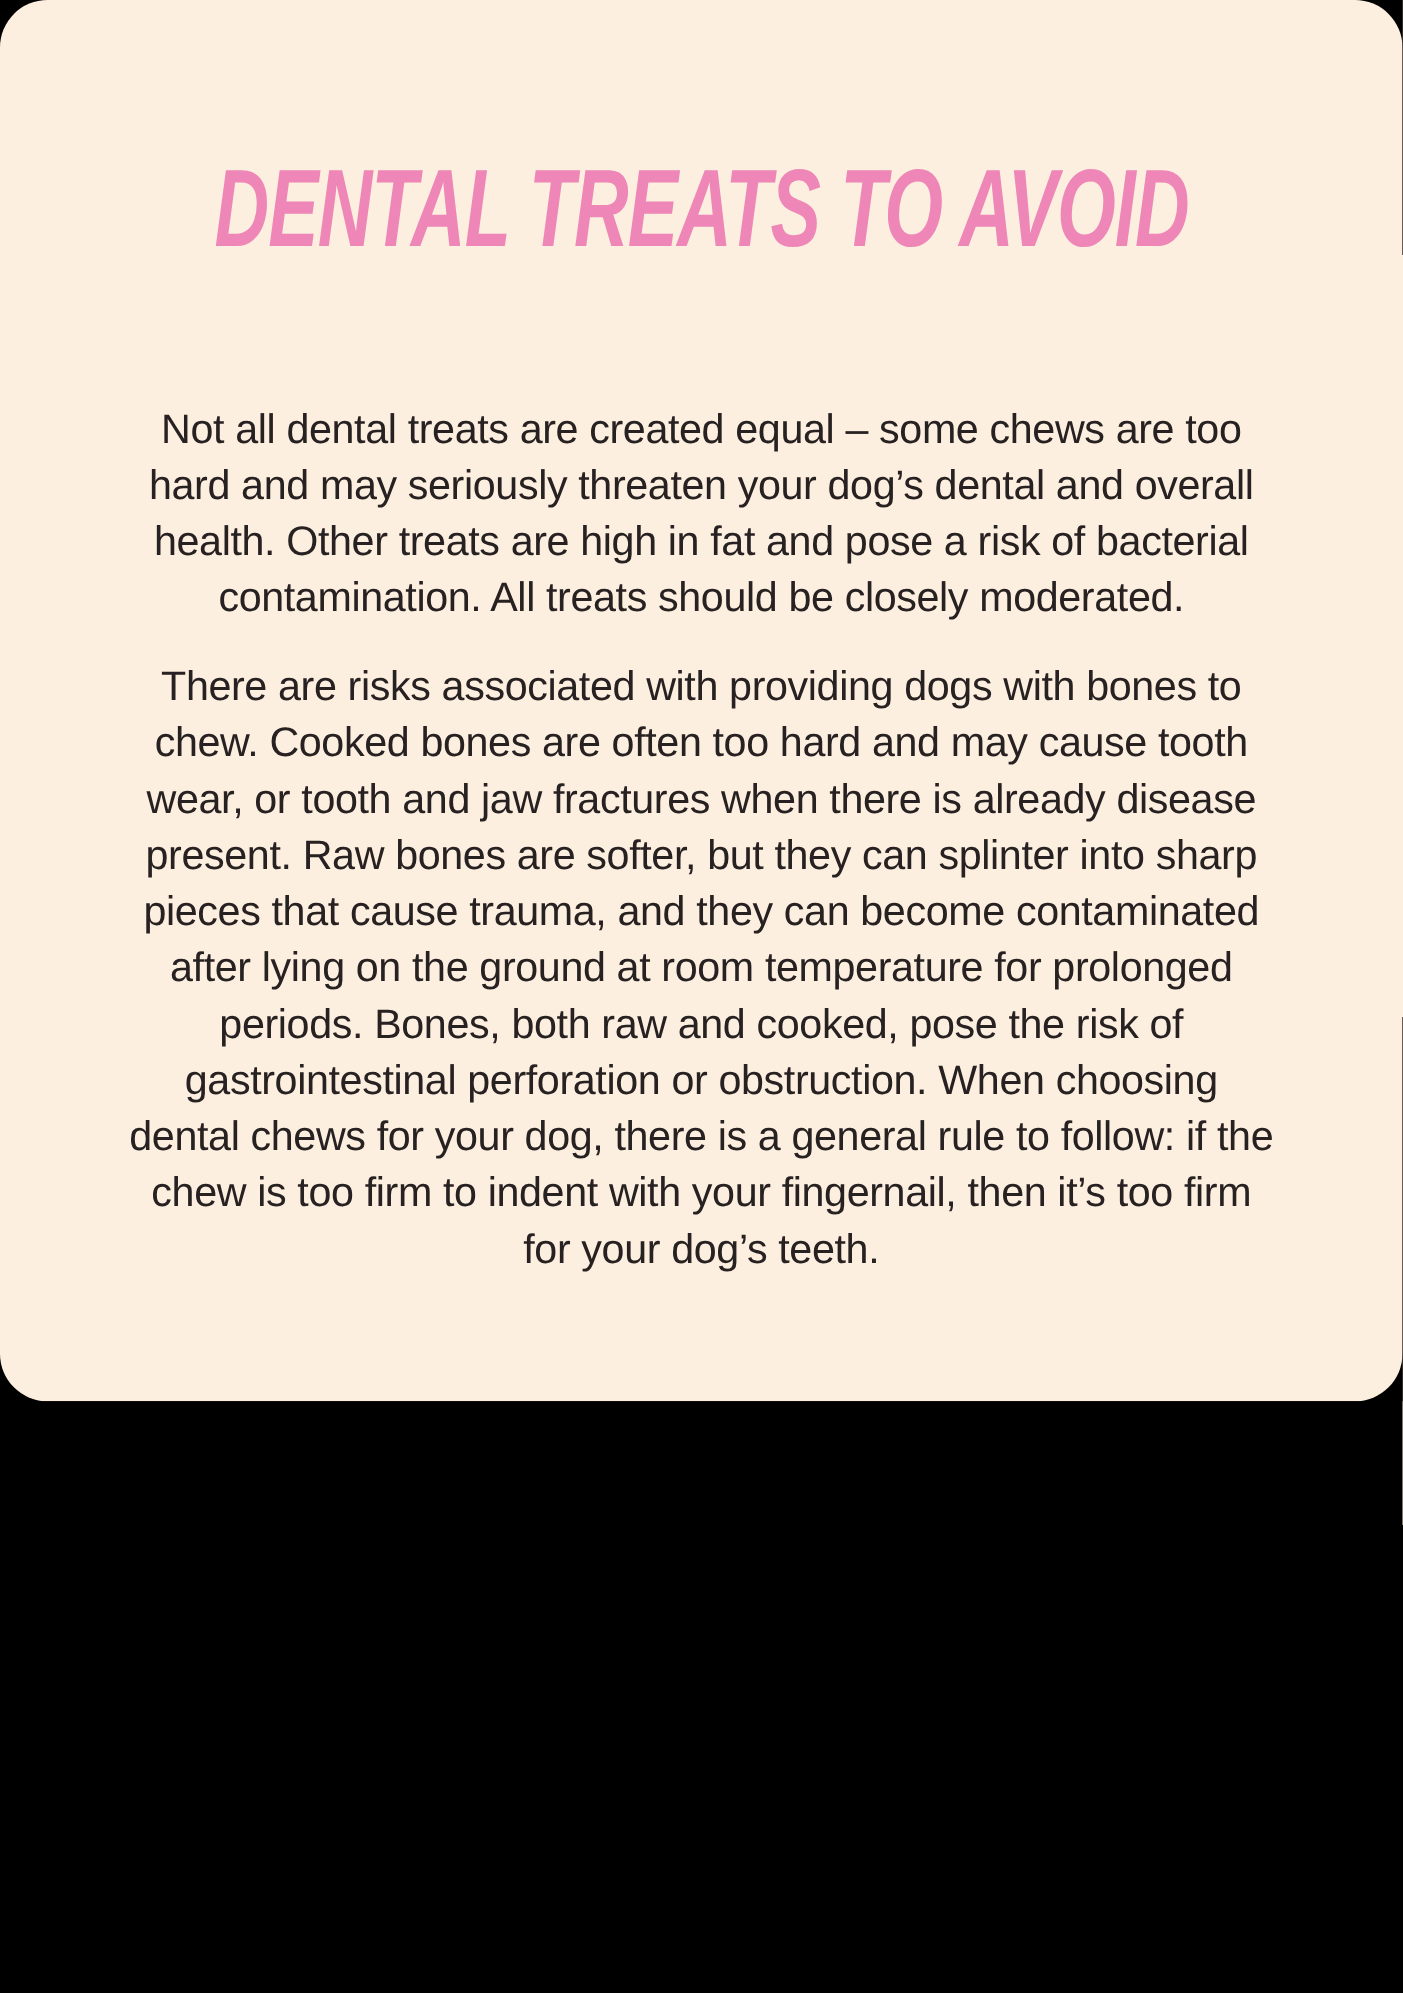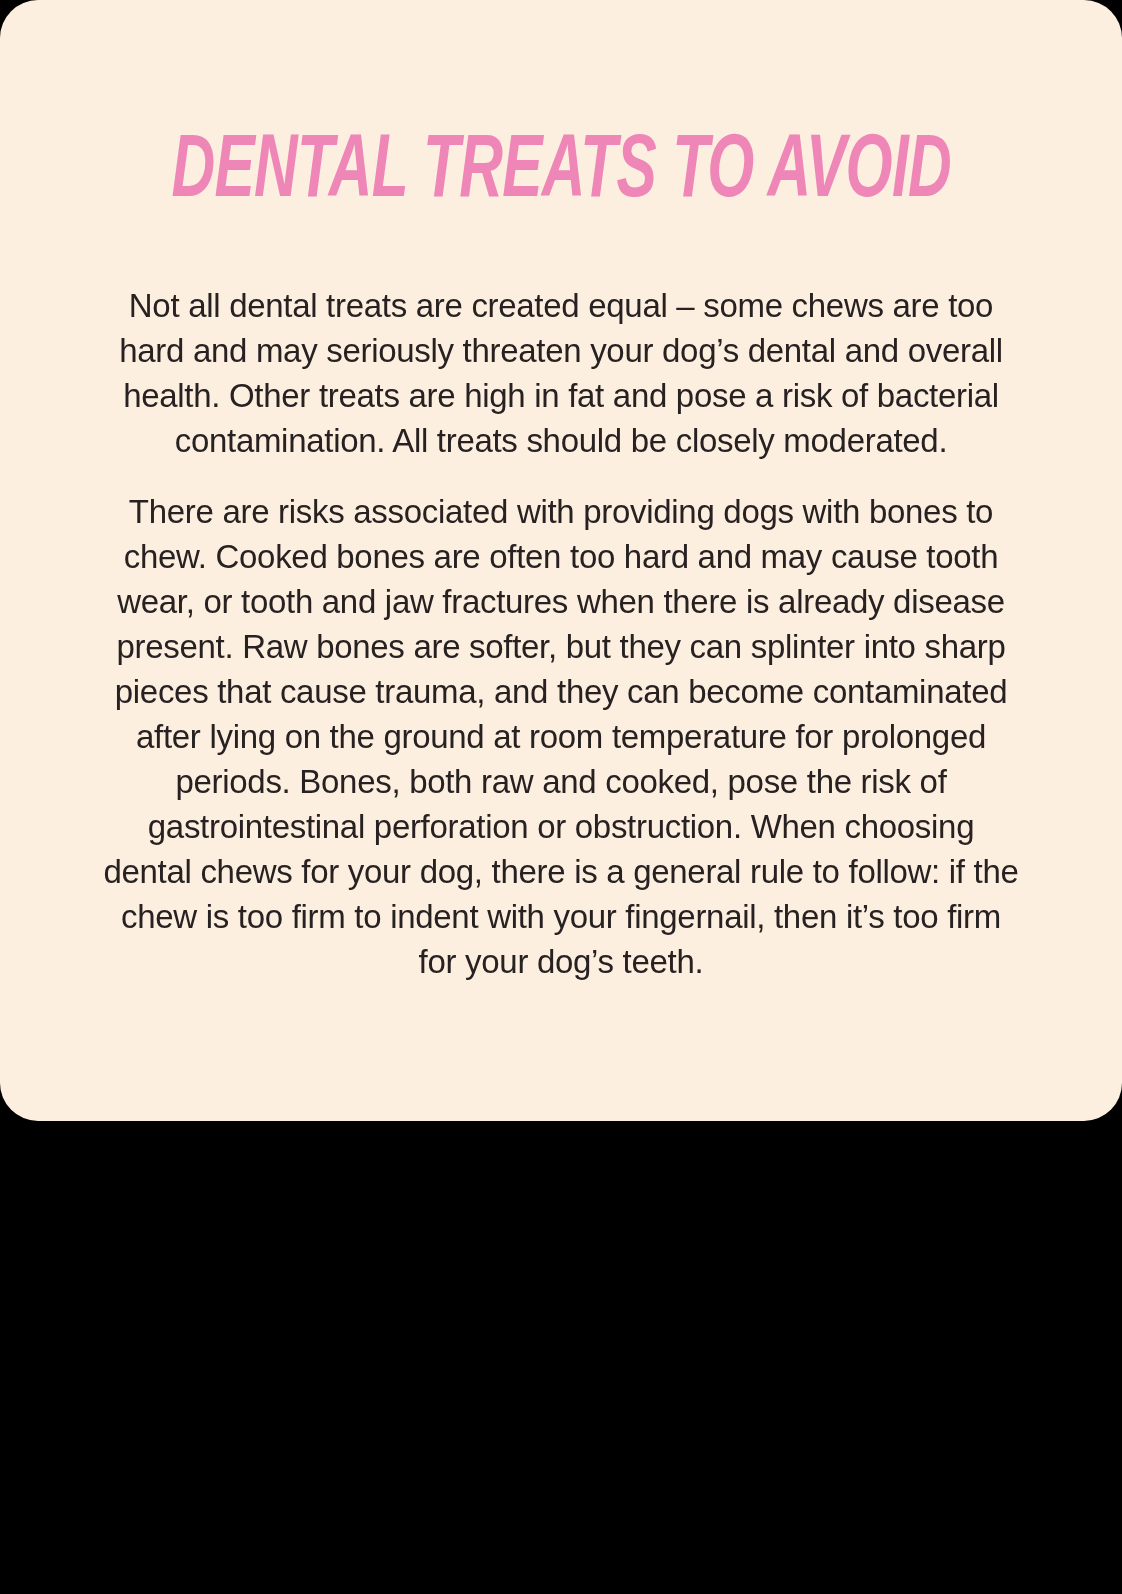--- a/index.html
+++ b/index.html
@@ -33,21 +33,21 @@
     font-family: "Liberation Sans", sans-serif;
     font-weight: 800;
     font-style: italic;
     font-size: 84px;
     letter-spacing: -1px;
     white-space: nowrap;
     transform: scaleX(0.72) scaleY(1.05);
     transform-origin: center;
   }
   .body-text {
-    margin-top: 68px;
+    margin-top: 105px;
   }
   .body-text p {
     color: #272122;
     font-size: 33px;
     letter-spacing: -0.3px;
     line-height: 45px;
     text-align: center;
     margin: 0 auto 26px auto;
     font-weight: 500;
   }

